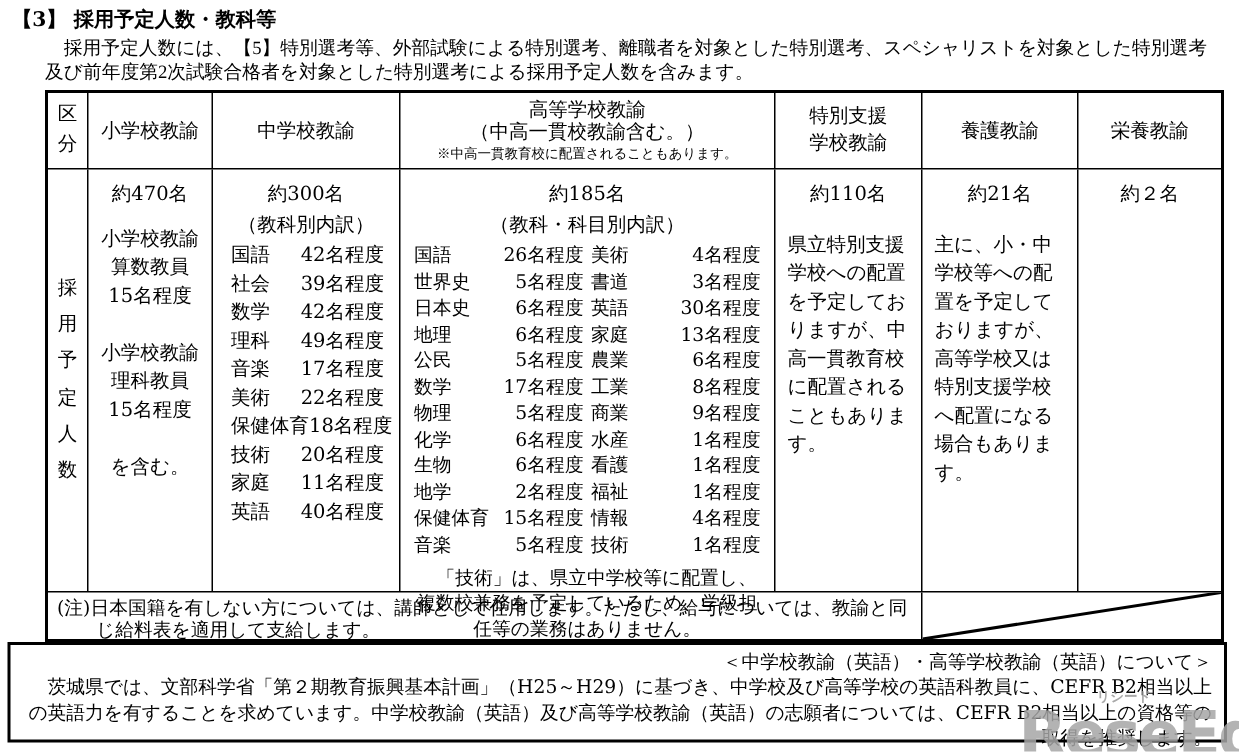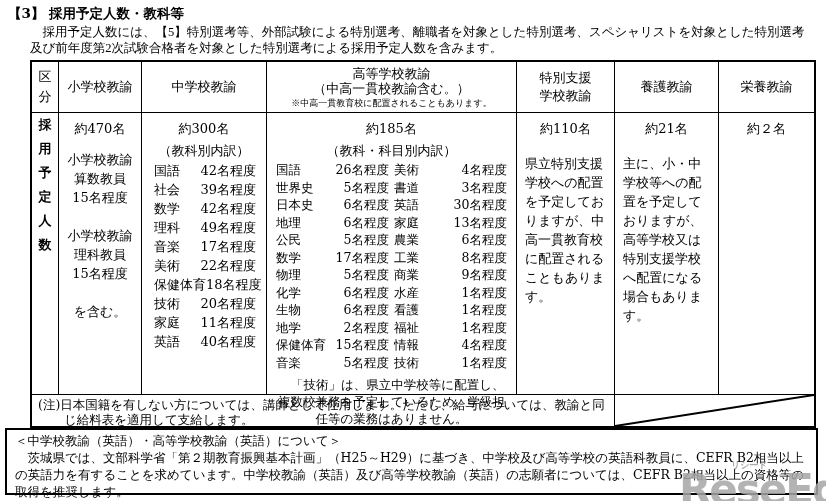--- a/index.html
+++ b/index.html
@@ -18,21 +18,21 @@
   .cell{box-sizing:border-box;border-right:1px solid #000;}
   .cell:last-child{border-right:none;}
   .thead{height:50px;border-bottom:1px solid #000;}
   .tbody{height:281px;border-bottom:1px solid #000;}
   .tnote{height:31px;}
   .c1{width:27px;} .c2{width:83px;} .c3{width:125px;} .c4{width:250px;}
   .c5{width:98px;} .c6{width:104px;} .c7{flex:1;}
   .hcell{display:flex;align-items:center;justify-content:center;text-align:center;}
   .vwrap{width:1em;word-break:break-all;line-height:1.55;margin:0 auto;text-align:center;}
   .vlabel{width:1em;word-break:break-all;line-height:1.85;margin:0 auto;text-align:center;font-size:13px;}
-  .kubun-body{display:flex;justify-content:center;font-weight:bold;}
+  .kubun-body{display:flex;align-items:center;justify-content:center;}
   .wrap4{width:4em;word-break:break-all;line-height:1.4;margin:0 auto;text-align:left;}
   .hs-head{display:flex;flex-direction:column;align-items:center;justify-content:center;line-height:15px;}
   .hs-head .note-small{font-size:9px;line-height:11px;margin-top:2px;}
   .count{padding-top:7px;text-align:center;font-size:13px;height:20px;}
   .elem-lines{margin-top:10px;text-align:center;line-height:19px;}
   .bd-title{text-align:center;line-height:18px;margin-top:2px;}
   .subj-list{margin-top:1px;}
   .subj-row{display:flex;justify-content:space-between;line-height:19px;padding:0 10px 0 12px;}
   .subj-name{white-space:nowrap;}
   .subj-count{white-space:nowrap;}
@@ -42,21 +42,21 @@
   .hs-note{margin:5px 8px 0 8px;font-size:12.5px;line-height:17px;text-indent:1em;text-align:center;}
   .desc{margin-top:14px;padding:0 8px;line-height:19px;text-align:left;font-size:13px;}
   .note-cell{width:583px;font-size:12.5px;line-height:15px;padding:2px 6px 0 32px;text-indent:-26px;}
   .diag-cell{position:relative;}
   .diag-cell svg{position:absolute;left:0;top:0;width:100%;height:100%;display:block;}
 
   
   .bottom-box{
     position:absolute;left:5px;top:428px;width:813px;height:67px;
     border:2px solid #000;box-sizing:border-box;padding:2px 8px;
-    font-size:12.5px;line-height:17px;
+    font-size:12.5px;line-height:17px;text-align:right;
   }
   .bottom-body{text-indent:1em;}
 
   
   .watermark{
     position:absolute;right:-14px;bottom:-9px;
     font-family:"DejaVu Sans","Liberation Sans",sans-serif;font-weight:bold;
     color:#a6a6a6;opacity:.85;z-index:5;
   }
   .wm-kana{font-size:9px;color:#9a9a9a;margin-left:52px;line-height:10px;}

